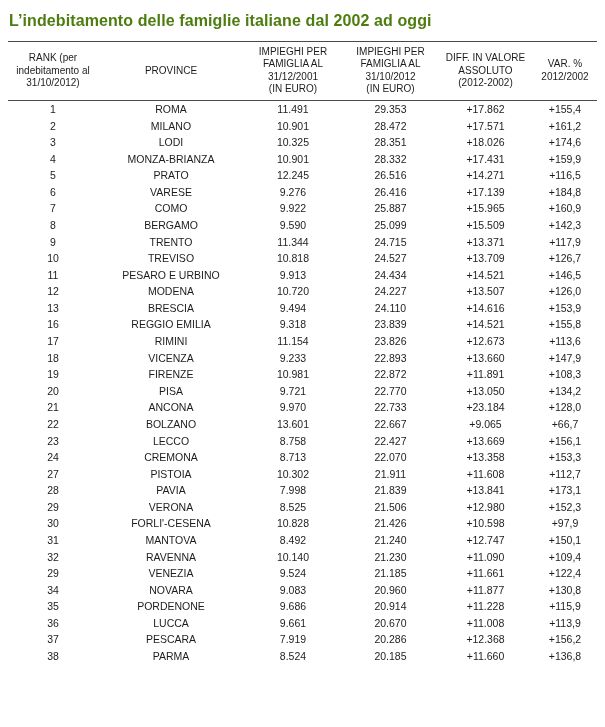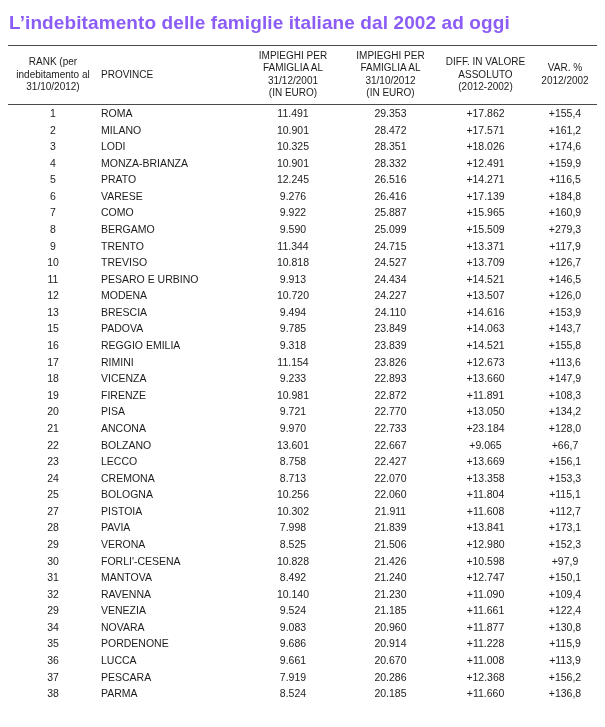--- a/index.html
+++ b/index.html
@@ -11,44 +11,44 @@
   html,body{margin:0;padding:0;}
   body{
     width:605px;height:727px;
     background:var(--bg);
     color:var(--text);
     font-family:"Liberation Sans","DejaVu Sans",sans-serif;
     overflow:hidden;
   }
   .page{padding:10px 8px 0 8px;}
   .title{
-    font-size:19px;
+    font-size:16px;
     font-weight:bold;
     margin:2px 0 11px 1px;
     letter-spacing:.1px;
-    color:#8b5cf6;
+    color:#4d7c0f;
   }
   table{
     border-collapse:collapse;
     table-layout:fixed;
     width:589px;
   }
   thead th{
     border-top:1px solid var(--rule);
     border-bottom:1px solid var(--rule);
     font-weight:normal;
     font-size:10px;
     line-height:1.24;
     padding:4px 2px;
     text-align:center;
     vertical-align:middle;
     white-space:pre-line;
   }
   th.col-province, td.col-province{
-    text-align:left;
+    text-align:center;
     padding-left:3px;
   }
   td{
     font-size:10.5px;
     padding:2.4px 2px 2.2px 2px;
     text-align:center;
     vertical-align:middle;
     white-space:nowrap;
   }
   .col-rank{width:90px;}
@@ -108,21 +108,21 @@
           <td class="col-imp2001">10.325</td>
           <td class="col-imp2012">28.351</td>
           <td class="col-diff">+18.026</td>
           <td class="col-var">+174,6</td>
         </tr>
         <tr>
           <td class="col-rank">4</td>
           <td class="col-province">MONZA-BRIANZA</td>
           <td class="col-imp2001">10.901</td>
           <td class="col-imp2012">28.332</td>
-          <td class="col-diff">+12.491</td>
+          <td class="col-diff">+17.431</td>
           <td class="col-var">+159,9</td>
         </tr>
         <tr>
           <td class="col-rank">5</td>
           <td class="col-province">PRATO</td>
           <td class="col-imp2001">12.245</td>
           <td class="col-imp2012">26.516</td>
           <td class="col-diff">+14.271</td>
           <td class="col-var">+116,5</td>
         </tr>
@@ -141,21 +141,21 @@
           <td class="col-imp2012">25.887</td>
           <td class="col-diff">+15.965</td>
           <td class="col-var">+160,9</td>
         </tr>
         <tr>
           <td class="col-rank">8</td>
           <td class="col-province">BERGAMO</td>
           <td class="col-imp2001">9.590</td>
           <td class="col-imp2012">25.099</td>
           <td class="col-diff">+15.509</td>
-          <td class="col-var">+279,3</td>
+          <td class="col-var">+142,3</td>
         </tr>
         <tr>
           <td class="col-rank">9</td>
           <td class="col-province">TRENTO</td>
           <td class="col-imp2001">11.344</td>
           <td class="col-imp2012">24.715</td>
           <td class="col-diff">+13.371</td>
           <td class="col-var">+117,9</td>
         </tr>
         <tr>
@@ -184,28 +184,20 @@
         </tr>
         <tr>
           <td class="col-rank">13</td>
           <td class="col-province">BRESCIA</td>
           <td class="col-imp2001">9.494</td>
           <td class="col-imp2012">24.110</td>
           <td class="col-diff">+14.616</td>
           <td class="col-var">+153,9</td>
         </tr>
         <tr>
-          <td class="col-rank">15</td>
-          <td class="col-province">PADOVA</td>
-          <td class="col-imp2001">9.785</td>
-          <td class="col-imp2012">23.849</td>
-          <td class="col-diff">+14.063</td>
-          <td class="col-var">+143,7</td>
-        </tr>
-        <tr>
           <td class="col-rank">16</td>
           <td class="col-province">REGGIO EMILIA</td>
           <td class="col-imp2001">9.318</td>
           <td class="col-imp2012">23.839</td>
           <td class="col-diff">+14.521</td>
           <td class="col-var">+155,8</td>
         </tr>
         <tr>
           <td class="col-rank">17</td>
           <td class="col-province">RIMINI</td>
@@ -264,28 +256,20 @@
         </tr>
         <tr>
           <td class="col-rank">24</td>
           <td class="col-province">CREMONA</td>
           <td class="col-imp2001">8.713</td>
           <td class="col-imp2012">22.070</td>
           <td class="col-diff">+13.358</td>
           <td class="col-var">+153,3</td>
         </tr>
         <tr>
-          <td class="col-rank">25</td>
-          <td class="col-province">BOLOGNA</td>
-          <td class="col-imp2001">10.256</td>
-          <td class="col-imp2012">22.060</td>
-          <td class="col-diff">+11.804</td>
-          <td class="col-var">+115,1</td>
-        </tr>
-        <tr>
           <td class="col-rank">27</td>
           <td class="col-province">PISTOIA</td>
           <td class="col-imp2001">10.302</td>
           <td class="col-imp2012">21.911</td>
           <td class="col-diff">+11.608</td>
           <td class="col-var">+112,7</td>
         </tr>
         <tr>
           <td class="col-rank">28</td>
           <td class="col-province">PAVIA</td>

